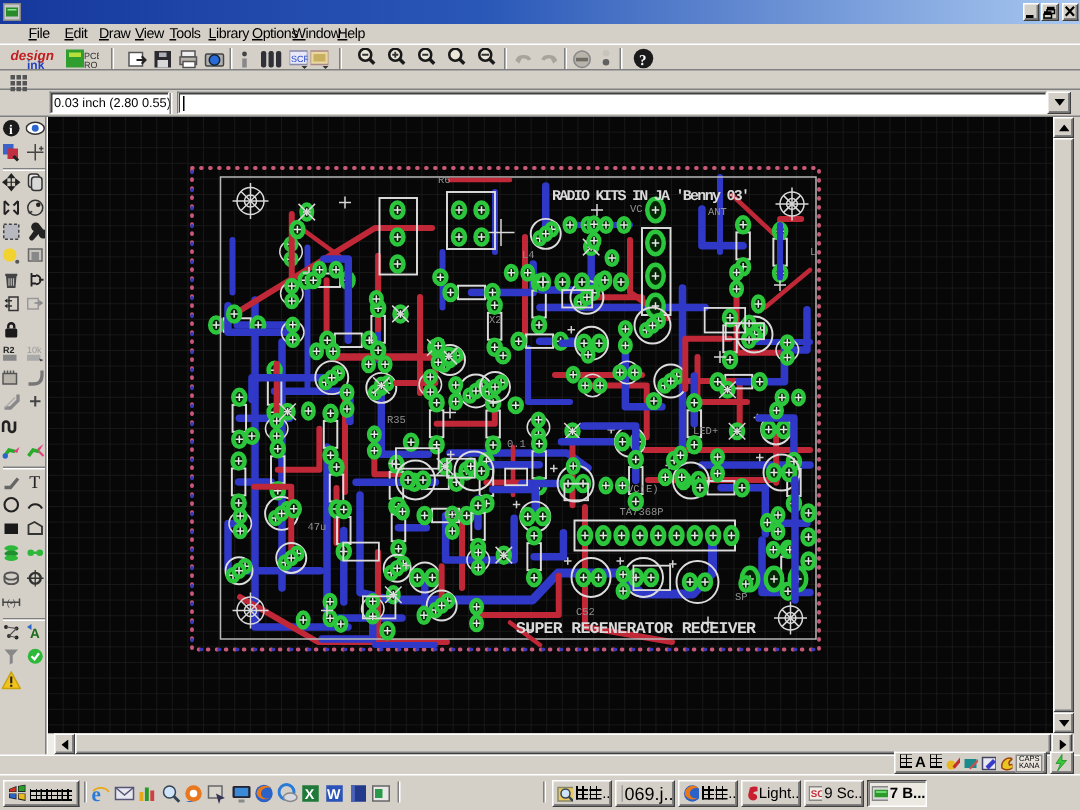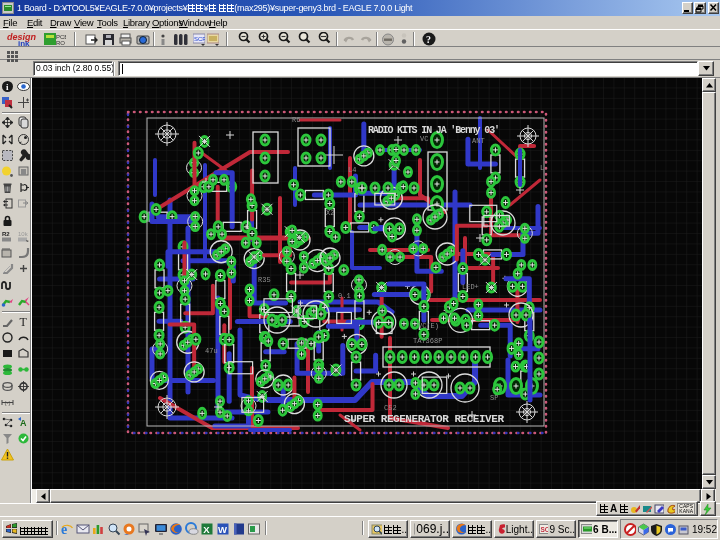--- a/index.html
+++ b/index.html
@@ -10,40 +10,39 @@
 .sunk{border:1px solid;border-color:#808080 #fff #fff #808080;box-shadow:inset 1px 1px 0 #404040;background:#fff}
 .tbtn{position:absolute;top:1px;height:16px;display:flex;align-items:center;justify-content:center}
 .sep{position:absolute;top:2px;width:2px;height:14px;border-left:1px solid #808080;border-right:1px solid #fff}
 </style></head><body>
 
 <div class="abs" style="left:0;top:0;width:720px;height:16px;background:linear-gradient(90deg,#16389c,#2a58b8 45%,#7ca0dc 80%,#a8c8f0)">
  <div class="abs" style="left:2px;top:2px;width:12px;height:12px;background:#c8c8c8;border:1px solid #888">
    <div class="abs" style="left:1px;top:2px;width:8px;height:6px;background:#2a8a2a"></div>
    <div class="abs" style="left:2px;top:3px;width:6px;height:1px;background:#90e890"></div>
  </div>
- <div class="abs" style="left:17px;top:2.5px;color:#fff;font-size:9px;letter-spacing:-0.3px;white-space:nowrap">1 Board - D:¥TOOL5¥EAGLE-7.0.0¥projects¥<i class="kw"></i><i class="kw"></i>¥<i class="kw"></i> <i class="kw"></i><i class="kw"></i>(max295)¥super-geny3.brd - EAGLE 7.0.0 Light</div>
  <div class="abs btn" style="left:682px;top:2px;width:11px;height:12px;display:flex;align-items:center;justify-content:center">
       <svg width="9" height="10">
         <rect x="1" y="7" width="5" height="2" fill="#000"></rect>
       </svg>
     </div>
  <div class="abs btn" style="left:694px;top:2px;width:12px;height:12px;display:flex;align-items:center;justify-content:center">
       <svg width="10" height="10">
    <path d="M3 3.5h5M3 3v3h5V3M1 6.5h5M1 6v3h5V6" stroke="#000" fill="none" stroke-width="1"></path>
         <path d="M3 2.5h5M1 5.5h5" stroke="#000" stroke-width="2" fill="none"></path>
       </svg>
     </div>
  <div class="abs btn" style="left:708px;top:2px;width:11px;height:12px;display:flex;align-items:center;justify-content:center">
       <svg width="9" height="10">
         <path d="M1.5 1.5l5.5 6M7 1.5l-5.5 6" stroke="#000" stroke-width="1.5"></path>
       </svg>
     </div>
 </div>
 
-<div class="abs" style="left:0;top:16px;width:684px;height:13px;font-size:9.5px;letter-spacing:-0.3px">
+<div class="abs" style="left:16px;top:16px;width:684px;height:13px;font-size:9.5px;letter-spacing:-0.3px">
  <span class="abs" style="left:3px;top:1px"><u>F</u>ile</span>
     <span class="abs" style="left:27px;top:1px"><u>E</u>dit</span>
  <span class="abs" style="left:50px;top:1px"><u>D</u>raw</span>
     <span class="abs" style="left:74px;top:1px"><u>V</u>iew</span>
  <span class="abs" style="left:97px;top:1px"><u>T</u>ools</span>
     <span class="abs" style="left:123px;top:1px"><u>L</u>ibrary</span>
  <span class="abs" style="left:152px;top:1px"><u>O</u>ptions</span>
     <span class="abs" style="left:179px;top:1px"><u>W</u>indow</span>
  <span class="abs" style="left:209px;top:1px"><u>H</u>elp</span>
 </div>
@@ -2006,39 +2005,15 @@
         <text x="1.5" y="8.5" font-size="6.5" font-weight="bold" fill="#c03040" font-family="Liberation Sans">SCH</text>
       </svg>
       <span style="font-size:10px;margin-left:1px;white-space:nowrap">9 Sc..</span>
     </div>
     <div class="abs" style="left:578px;top:3px;width:40px;height:18px;background:#ece9e2;border:1px solid;border-color:#404040 #fff #fff #404040;box-shadow:inset 1px 1px 0 #808080;font-weight:bold;display:flex;align-items:center;padding-left:2px;overflow:hidden">
     <svg width="13" height="12">
         <rect x="0.5" y="1.5" width="12" height="9" fill="#d8d8d8" stroke="#888"></rect>
         <rect x="2" y="3.5" width="9" height="5" fill="#2a9a2a"></rect>
         <path d="M3 5h7" stroke="#8ae88a"></path>
       </svg>
-      <span style="font-size:10px;margin-left:1px;white-space:nowrap">6 B...</span>
-    </div>
- <div class="abs" style="left:620px;top:2px;width:98px;height:20px;border:1px solid;border-color:#808080 #fff #fff #808080;display:flex;align-items:center;padding-left:3px;gap:1px">
-  <svg width="13" height="13">
-        <circle cx="6.5" cy="6.5" r="5.5" fill="#fff" stroke="#c82020" stroke-width="2"></circle>
-        <path d="M2.5 10.5l8-8" stroke="#c82020" stroke-width="2"></path>
-      </svg>
-  <svg width="13" height="13">
-        <path d="M6.5 1l5 3v5l-5 3-5-3V4z" fill="#d8d8e8" stroke="#667"></path>
-        <path d="M6.5 1l5 3-5 3-5-3z" fill="#4ac84a"></path>
-        <path d="M6.5 7l5-3v5l-5 3z" fill="#3a6ae8"></path>
-      </svg>
-  <svg width="13" height="13">
-        <path d="M6.5 1l5.5 2v4c0 3-2.5 5-5.5 6C3.5 12 1 10 1 7V3z" fill="#1a1a1a"></path>
-        <path d="M6.5 2.5l4 1.5v3c0 2-1.7 3.5-4 4.5z" fill="#e8c820"></path>
-      </svg>
-  <svg width="13" height="13">
-        <circle cx="6.5" cy="6.5" r="5.5" fill="#2a62d8"></circle>
-        <path d="M4 5h5v3.5H6L4.5 10V8.5H4z" fill="#fff"></path>
-      </svg>
-  <svg width="13" height="13">
-        <rect x="2" y="3" width="9" height="8" fill="#c8c8d0" stroke="#556"></rect>
-        <rect x="3.5" y="4.5" width="6" height="3" fill="#3a5ac8"></rect>
-      </svg>
-  <span style="font-size:10px;margin-left:2px">19:52</span>
- </div>
+      <span style="font-size:10px;margin-left:1px;white-space:nowrap">7 B...</span>
+    </div>
 </div>
 
 </body></html>

